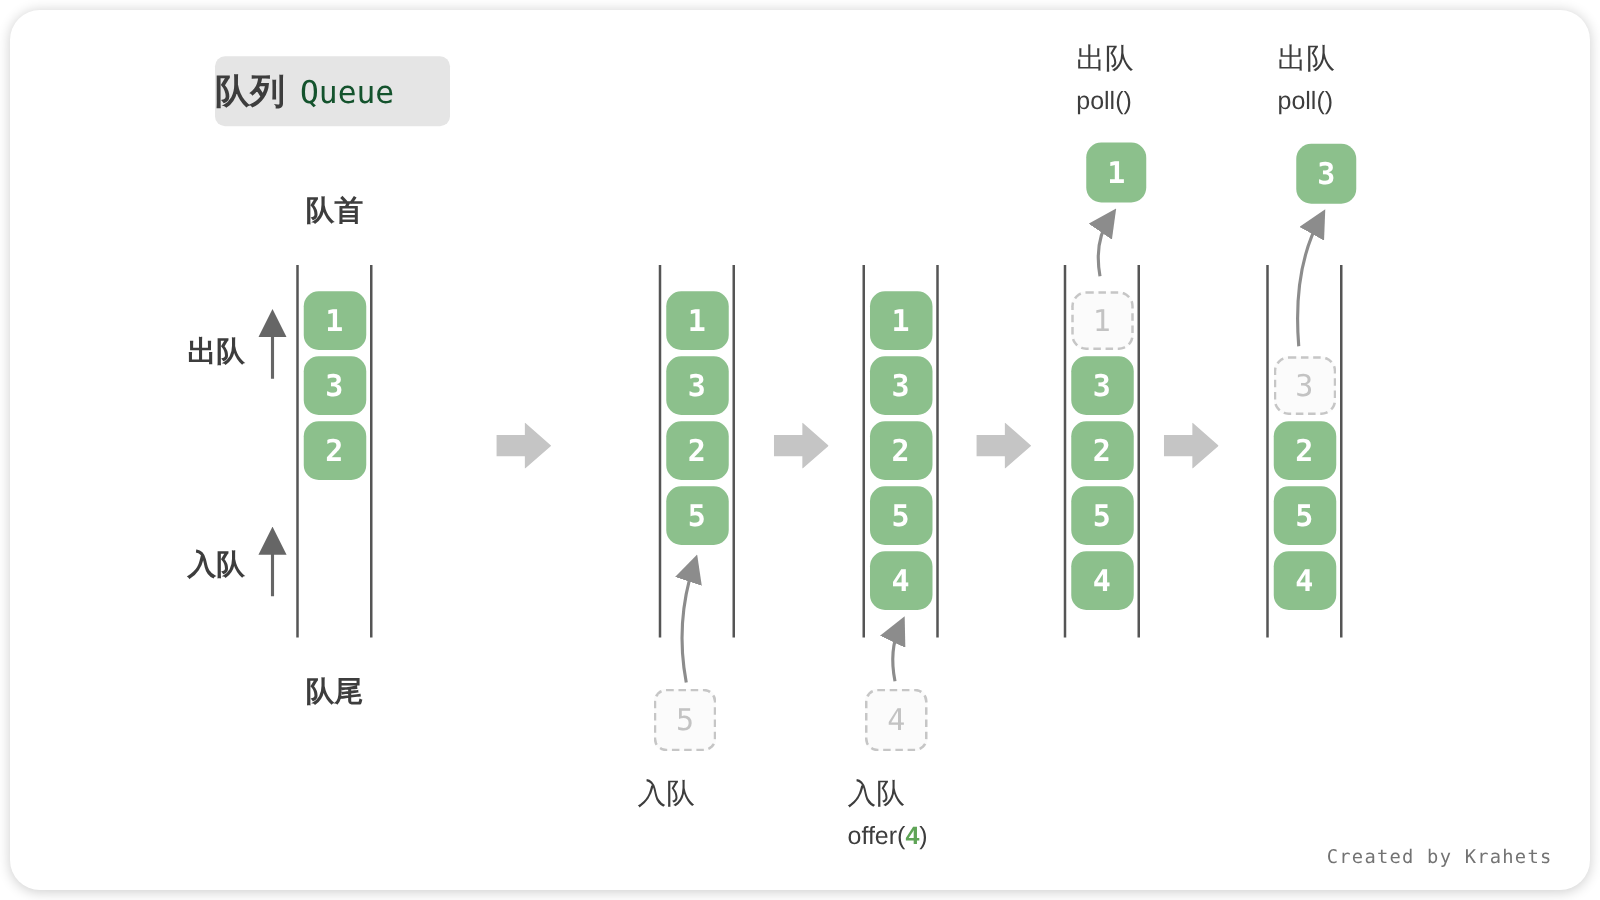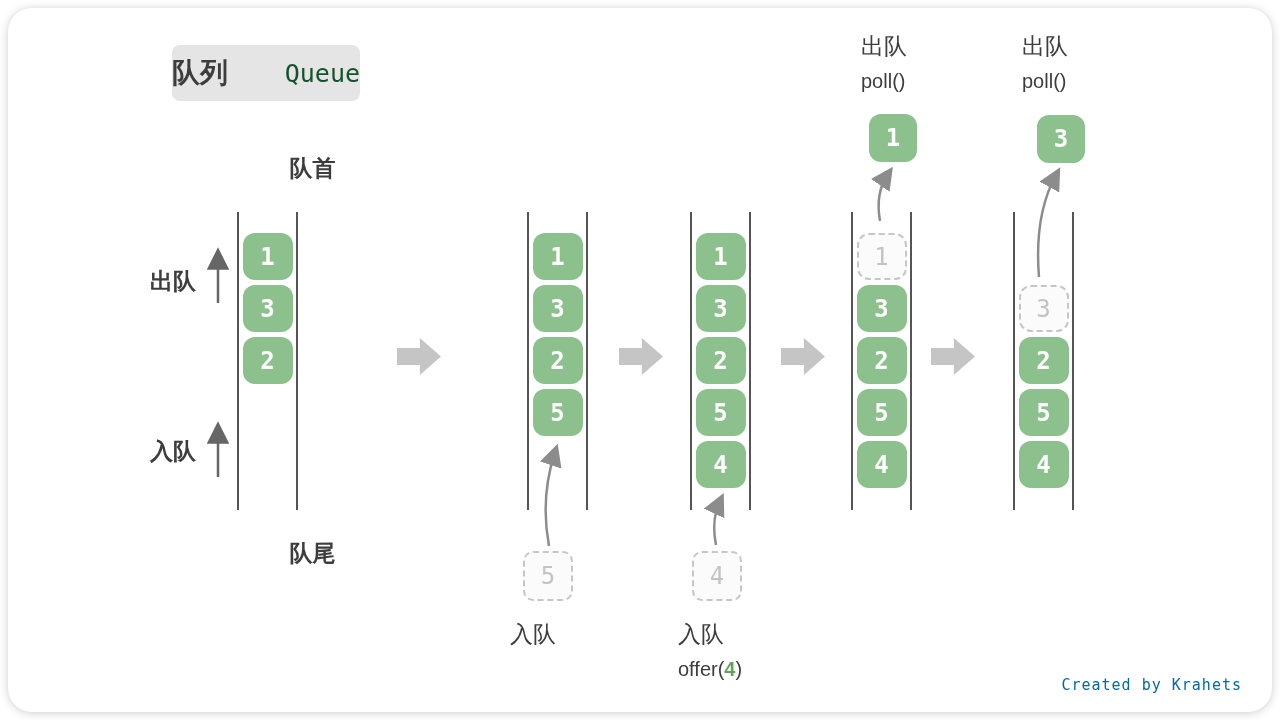--- a/index.html
+++ b/index.html
@@ -2,25 +2,25 @@
 <html><head>
 <meta charset="utf-8">
 <style>
   html,body{margin:0;padding:0;background:#ffffff;}
   .canvas{position:relative;width:1280px;height:720px;background:#fff;overflow:hidden;
           font-family:"Liberation Sans", sans-serif;color:#3d3d3d;}
   .card{position:absolute;left:8px;top:8px;right:8px;bottom:8px;background:#ffffff;
         border-radius:24px;box-shadow:0 1px 10px rgba(0,0,0,0.20);}
   
   .title-badge{position:absolute;left:172px;top:45px;width:188px;height:56px;background:#e5e5e5;
-               border-radius:8px;display:flex;align-items:center;justify-content:space-between;gap:12px;}
+               border-radius:8px;display:flex;align-items:center;justify-content:flex-start;gap:12px;}
   .title-zh{font-size:28px;font-weight:bold;color:#3d3d3d;}
   .title-en{font-size:25px;font-family:"DejaVu Sans Mono", monospace;color:#14532d;}
   
-  .lbl{position:absolute;font-size:23px;font-weight:bold;color:#3d3d3d;margin-left:45px;}
+  .lbl{position:absolute;font-size:23px;font-weight:bold;color:#3d3d3d;}
   .front-lbl{left:237px;top:153px;width:61px;text-align:center;}
   .rear-lbl{left:237px;top:538px;width:61px;text-align:center;}
   .side-lbl{position:absolute;font-size:23px;font-weight:bold;color:#3d3d3d;}
   
   .queue{position:absolute;top:212px;width:61px;height:298px;}
   .wall{position:absolute;top:0;bottom:0;width:2px;background:#555;}
   .wall.left{left:0;} .wall.right{right:0;}
   .cell{position:absolute;left:50%;transform:translateX(-50%);width:50px;height:47px;
         border-radius:12px;background:#8CC08C;color:#ffffff;display:flex;align-items:center;
         justify-content:center;font-family:"DejaVu Sans Mono", monospace;font-size:24px;font-weight:bold;
@@ -39,21 +39,21 @@
   .op .zh{font-size:23px;color:#3d3d3d;line-height:36px;}
   .op .code{font-family:Liberation Sans, sans-serif;font-size:20px;color:#3d3d3d;line-height:34px;white-space:pre;}
   .op .code .arg{color:#5fa457;font-weight:bold;}
   
   .barrow{position:absolute;top:338px;width:44px;height:37px;background:#c5c5c5;
           clip-path:polygon(0% 27%, 52% 27%, 52% 0%, 100% 50%, 52% 100%, 52% 73%, 0% 73%);}
   
   .arrow-layer{position:absolute;left:0;top:0;width:1280px;height:720px;pointer-events:none;}
   
   .watermark{position:absolute;top:676px;right:38px;font-family:"DejaVu Sans Mono", monospace;
-             font-size:15px;color:#0369a1;letter-spacing:1px;}
+             font-size:15px;color:#737373;letter-spacing:1px;}
 </style>
 </head>
 <body>
 
 <div class="canvas">
   <div class="card"></div>
 
   <div class="title-badge">
     <span class="title-zh">队列</span>
     <span class="title-en">Queue</span>

